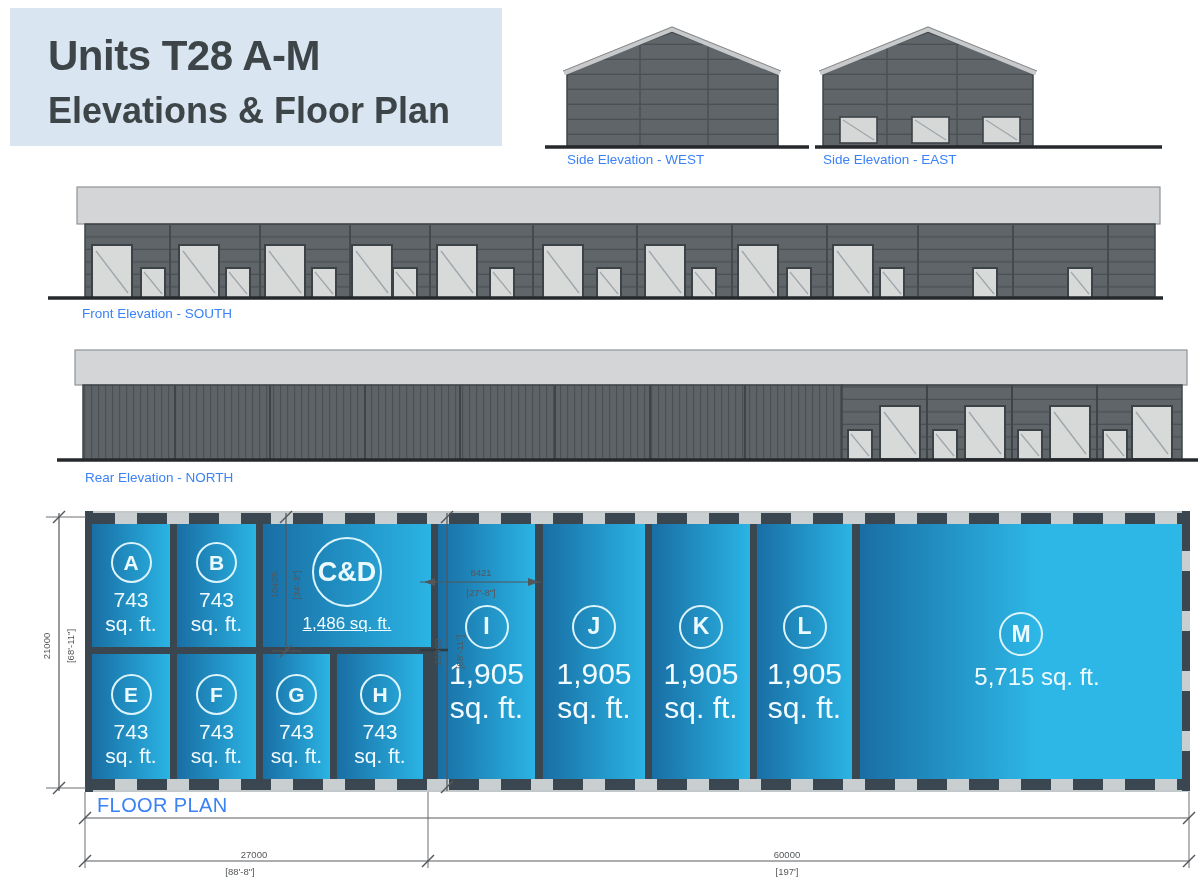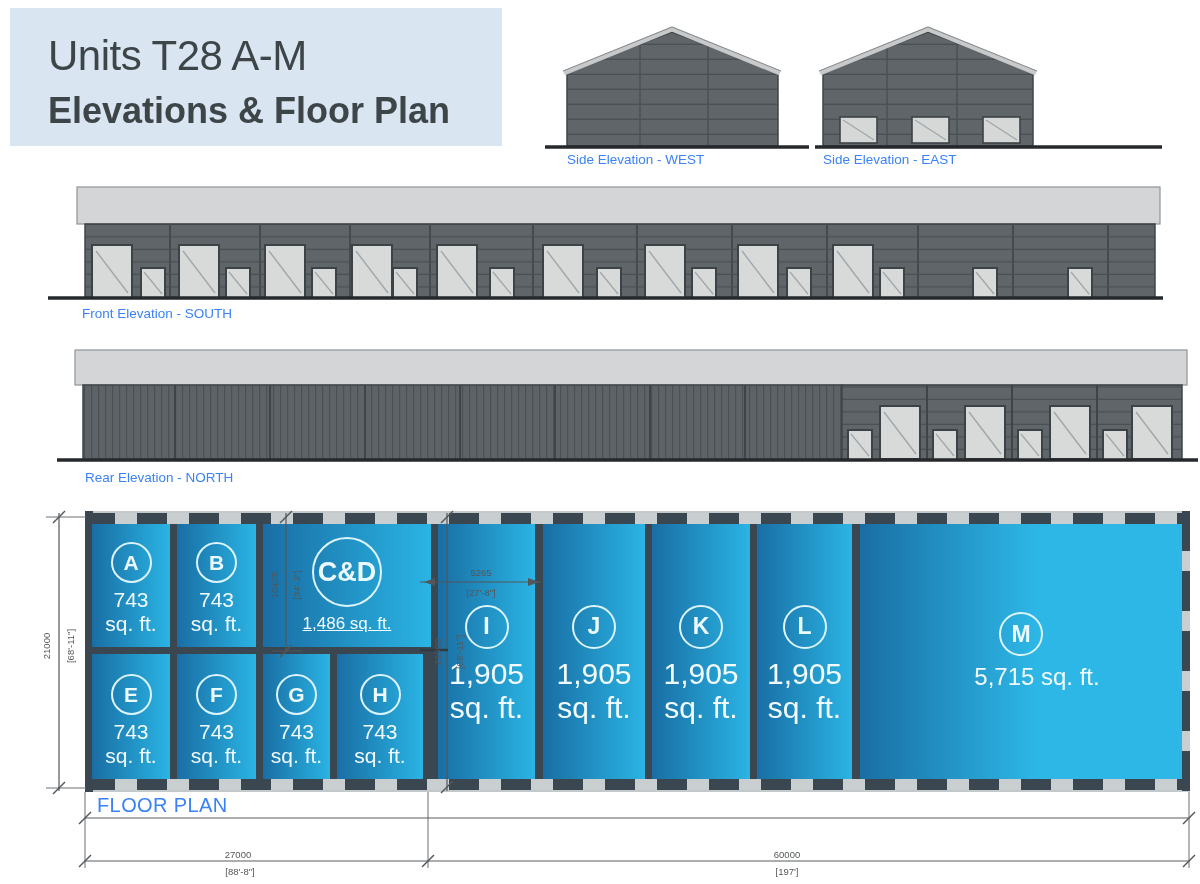--- a/index.html
+++ b/index.html
@@ -2,21 +2,21 @@
 <html><head>
 <meta charset="utf-8">
 <style>
   html,body{margin:0;padding:0;background:#ffffff;}
   #canvas{position:relative;width:1200px;height:884px;background:#ffffff;overflow:hidden;
           font-family:"Liberation Sans",sans-serif;}
   .abs{position:absolute;}
 
   
   #header{left:10px;top:8px;width:492px;height:138px;background:#d9e6f2;}
-  #title{left:38px;top:24px;font-size:42px;font-weight:normal;color:#3d4548;letter-spacing:-0.5px;}
+  #title{left:38px;top:24px;font-size:42px;font-weight:bold;color:#3d4548;letter-spacing:-0.5px;}
   #subtitle{left:38px;top:82px;font-size:36px;font-weight:bold;color:#3d4548;}
 
   
   .dwglabel{color:#3b82f6;font-size:13.5px;white-space:nowrap;}
   #lbl-floorplan{font-size:20px;letter-spacing:0.4px;}
 
   
   #plan{left:85px;top:511px;width:1105px;height:281px;background:#3b4750;}
   .wallband{position:absolute;left:0;width:1105px;height:13px;
      background:repeating-linear-gradient(90deg,#3b4750 0 30px,#c9ced1 30px 52px);
@@ -315,24 +315,24 @@
     <line x1="85" y1="861" x2="1189" y2="861" stroke="#595d60" stroke-width="1.2"></line>
     <line x1="79" y1="867" x2="91" y2="855" stroke="#53575a" stroke-width="1.5"></line>
     <line x1="422" y1="867" x2="434" y2="855" stroke="#53575a" stroke-width="1.5"></line>
     <line x1="1183" y1="867" x2="1195" y2="855" stroke="#53575a" stroke-width="1.5"></line>
   </svg>
 
   <div class="abs dimtext dimv" style="left:46px;top:646px">21000</div>
   <div class="abs dimtext dimv" style="left:70px;top:646px">[68'-11"]</div>
   <div class="abs dimtext dimv" style="left:274px;top:585px">10425</div>
   <div class="abs dimtext dimv" style="left:296px;top:585px">[34'-3"]</div>
-  <div class="abs dimtext" style="left:481px;top:572px">5265</div>
+  <div class="abs dimtext" style="left:481px;top:572px">8421</div>
   <div class="abs dimtext" style="left:481px;top:592px">[27'-8"]</div>
   <div class="abs dimtext dimv" style="left:437px;top:652px">21000</div>
   <div class="abs dimtext dimv" style="left:459px;top:652px">[68'-11"]</div>
-  <div class="abs dimtext" style="left:238px;top:854px">27000</div>
+  <div class="abs dimtext" style="left:254px;top:854px">27000</div>
   <div class="abs dimtext" style="left:240px;top:871px">[88'-8"]</div>
   <div class="abs dimtext" style="left:787px;top:854px">60000</div>
   <div class="abs dimtext" style="left:787px;top:871px">[197']</div>
 
   <div class="abs dwglabel" id="lbl-floorplan" style="left:97px;top:794px">FLOOR PLAN</div>
 
 </div>
 
 </body></html>

